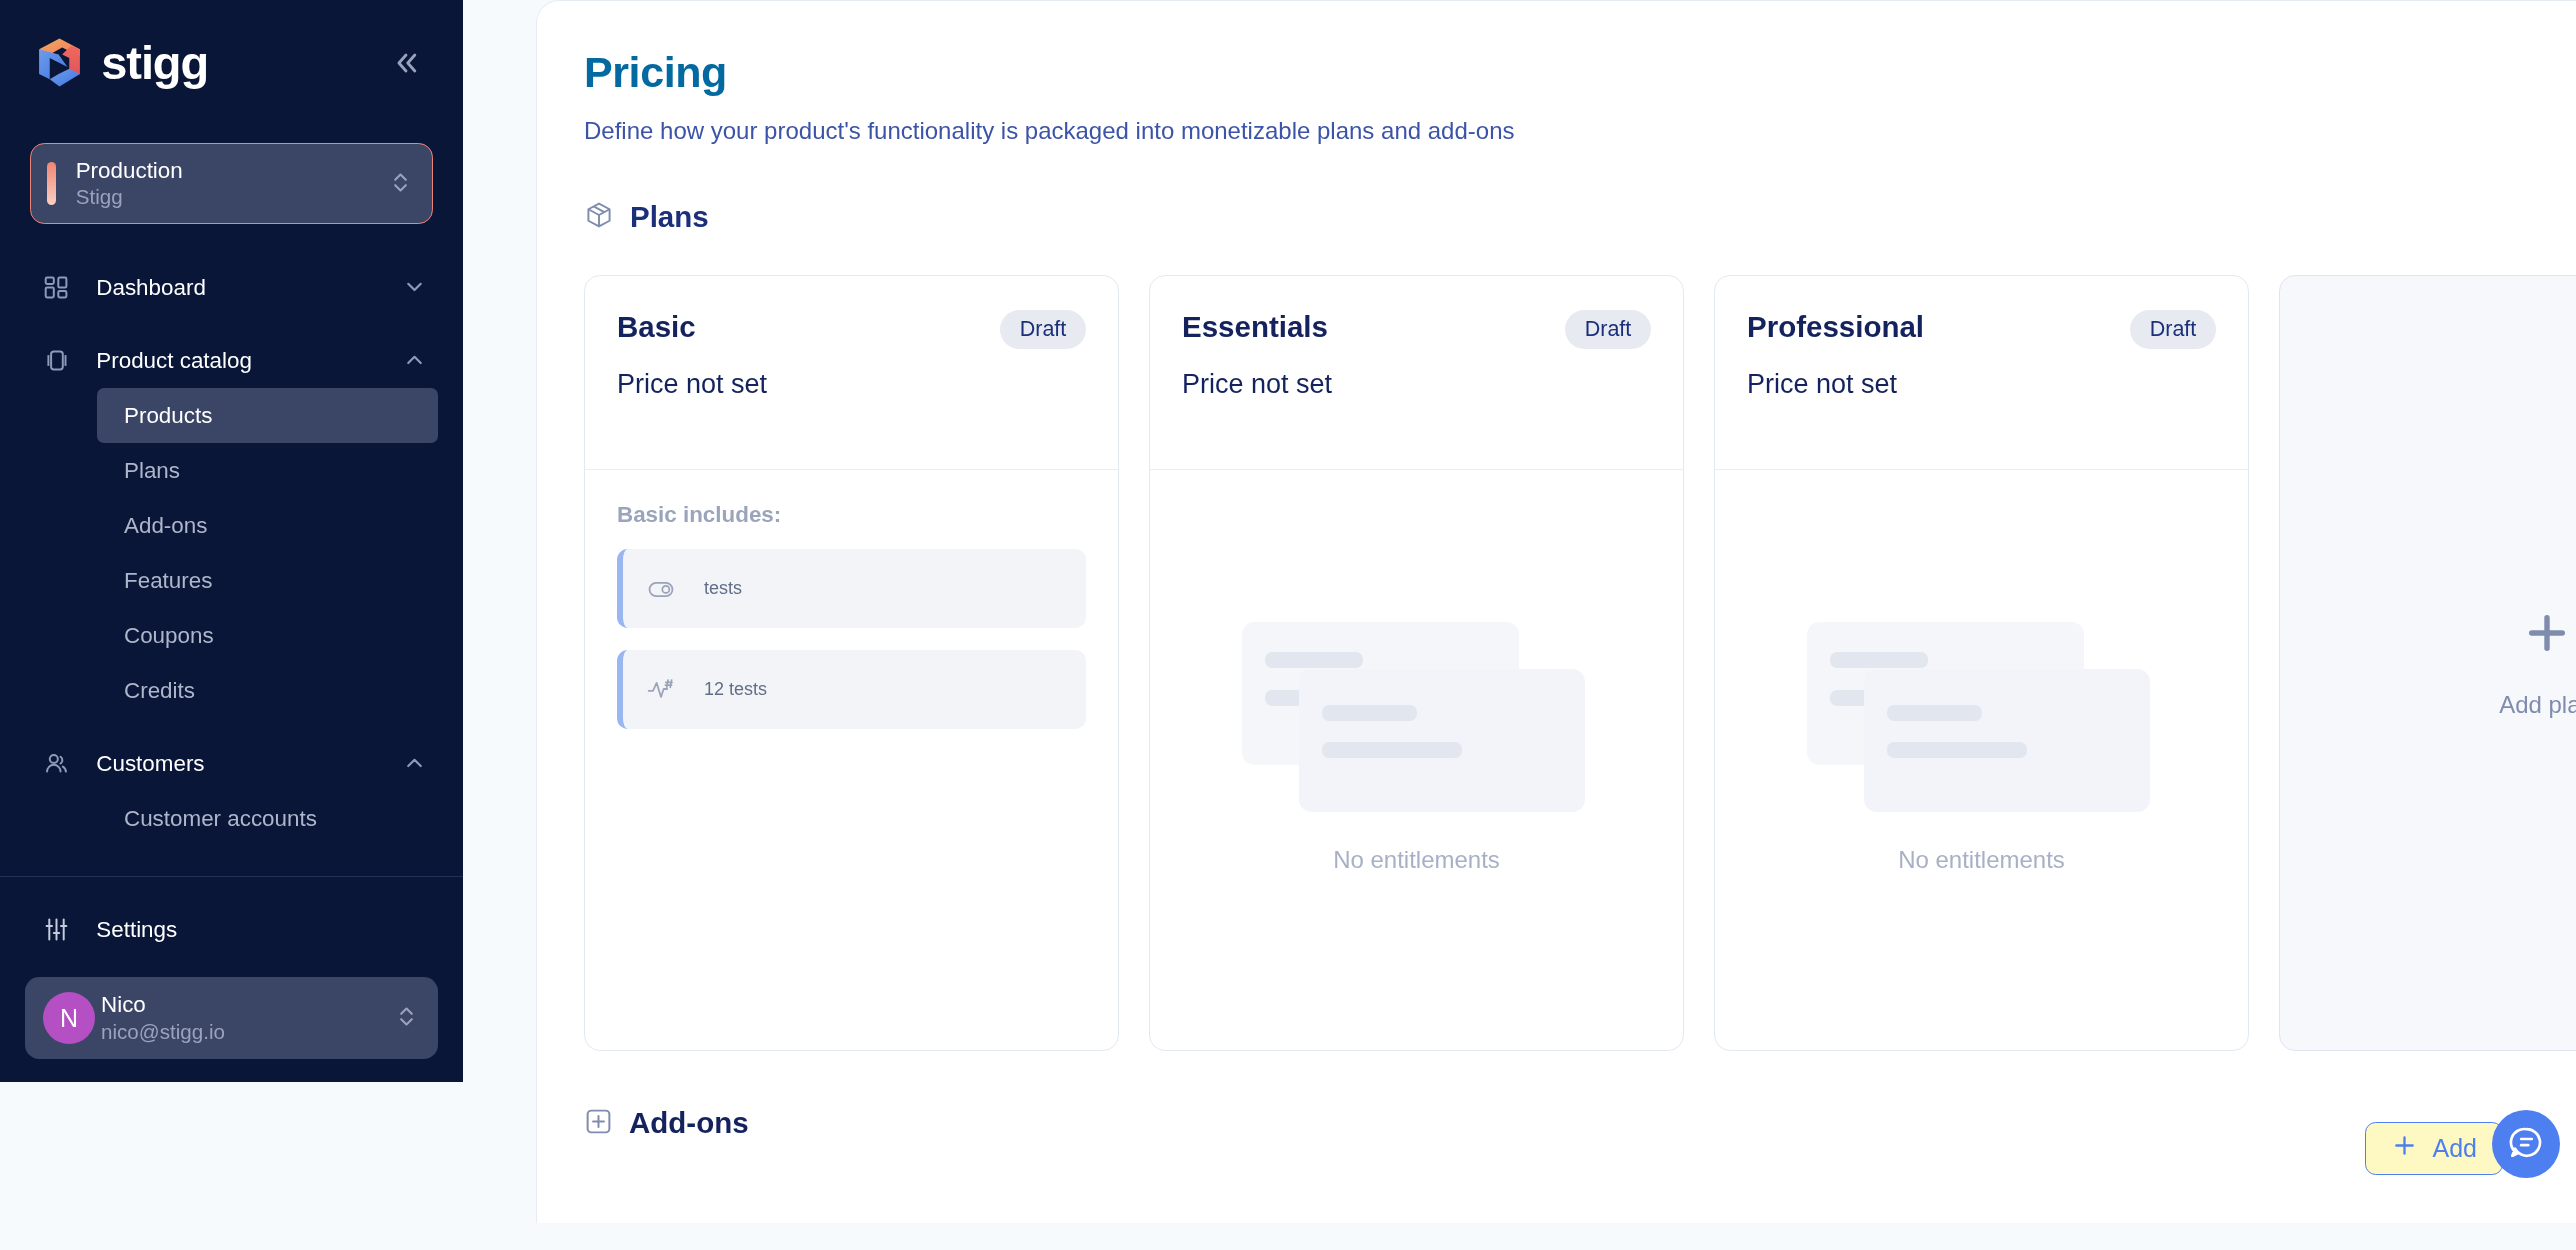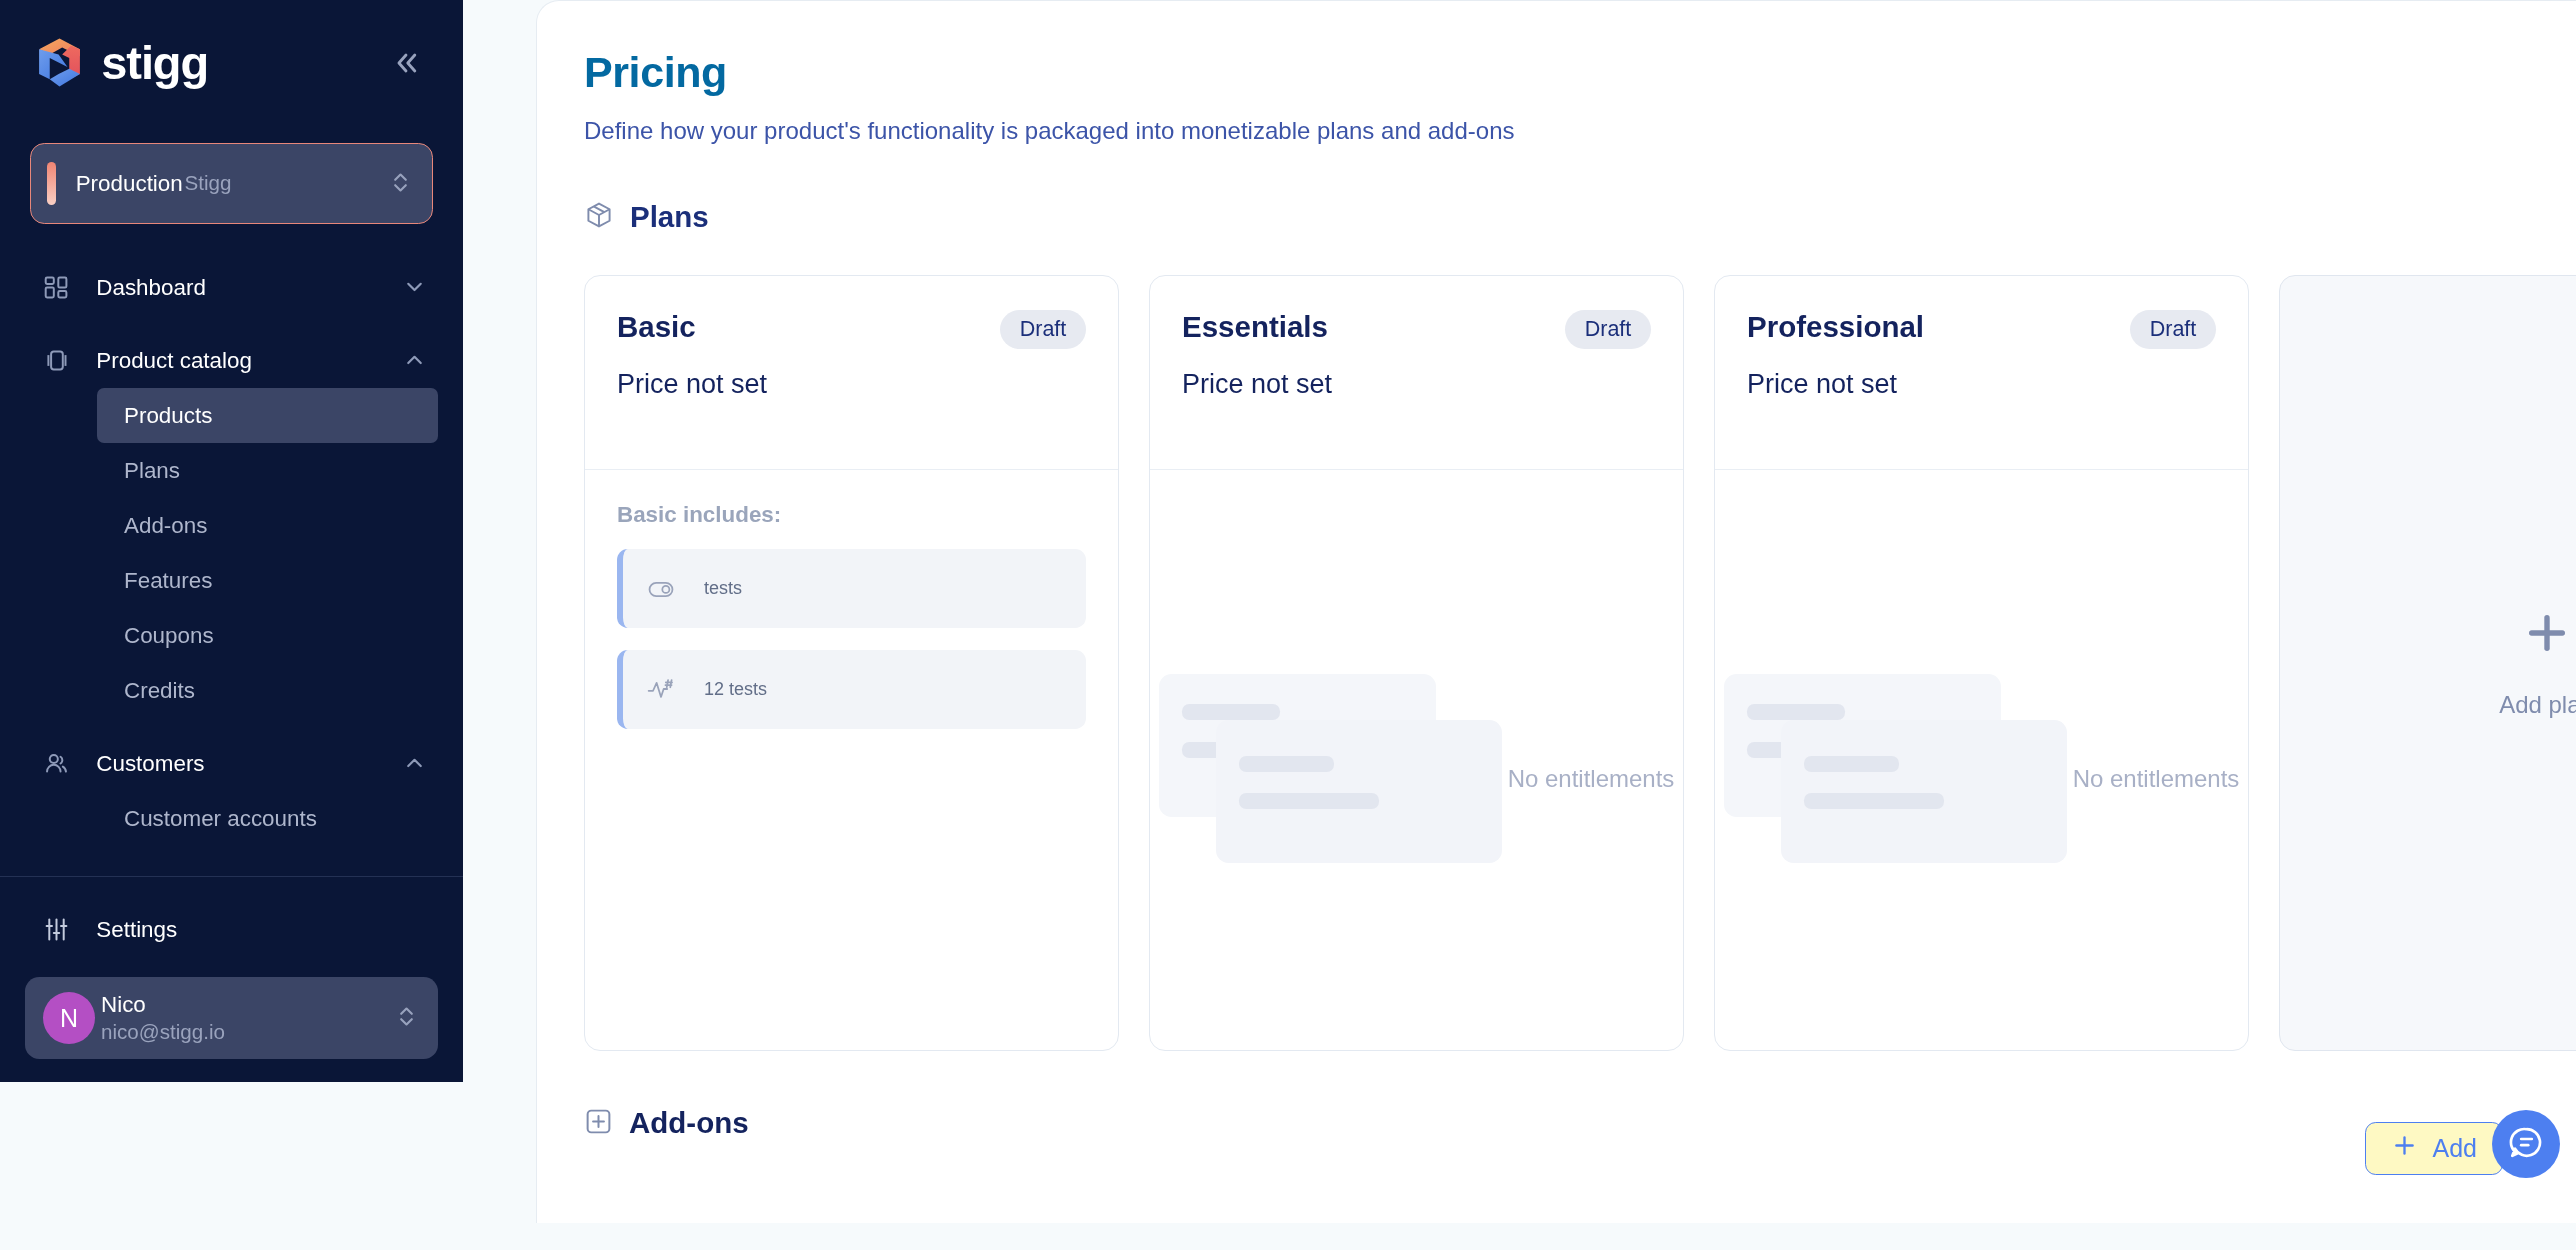--- a/index.html
+++ b/index.html
@@ -40,21 +40,21 @@
     height: 81px;
     display: flex; align-items: center;
     padding: 0 19.7px 0 16px;
     cursor: pointer;
   }
   .env-bar {
     width: 9px; height: 43px; border-radius: 5.4px;
     background: linear-gradient(180deg, #f08573 0%, #f9cfc4 100%);
     flex: 0 0 9px;
   }
-  .env-text { margin-left: 19.7px; display: flex; flex-direction: row; gap: 1.8px; }
+  .env-text { margin-left: 19.7px; display: flex; flex-direction: column; gap: 1.8px; }
   .env-name { color: #ffffff; font-size: 22.4px; font-weight: 400; line-height: 1.15; }
   .env-sub { color: #9aa3bd; font-size: 20.6px; line-height: 1.15; }
   .env-caret { margin-left: auto; }
 
   .nav { margin-top: 36px; flex: 1 1 auto; overflow: hidden; }
   .nav-row {
     display: flex; align-items: center;
     height: 55px; padding: 0 36px 0 43px;
     cursor: pointer;
   }
@@ -149,21 +149,21 @@
     background: #f2f4f8; border-radius: 10.7px;
     border-left: 6.3px solid #9ab6f0;
     display: flex; align-items: center; padding-left: 23px;
     cursor: pointer;
   }
   .ent-icon { width: 36px; flex: 0 0 36px; display: flex; align-items: center; }
   .ent-label { color: #626e88; font-size: 18px; margin-left: 22px; }
 
   .empty-body {
     flex: 1 1 auto;
-    display: flex; 
+    display: flex; flex-direction: column;
     align-items: center; justify-content: center;
     padding-bottom: 36px;
   }
   .skel-wrap { position: relative; width: 349px; height: 161px; }
   .skel-card {
     position: absolute; background: #f4f6fa; border-radius: 12.5px;
   }
   .skel-card.a { left: 0; top: 12.5px; width: 277px; height: 143px; }
   .skel-card.b { left: 57px; top: 59px; width: 286px; height: 143px; background:#f2f4f9; }
   .skel-line { position: absolute; background: #e2e6ef; border-radius: 7.2px; height: 16px; }

